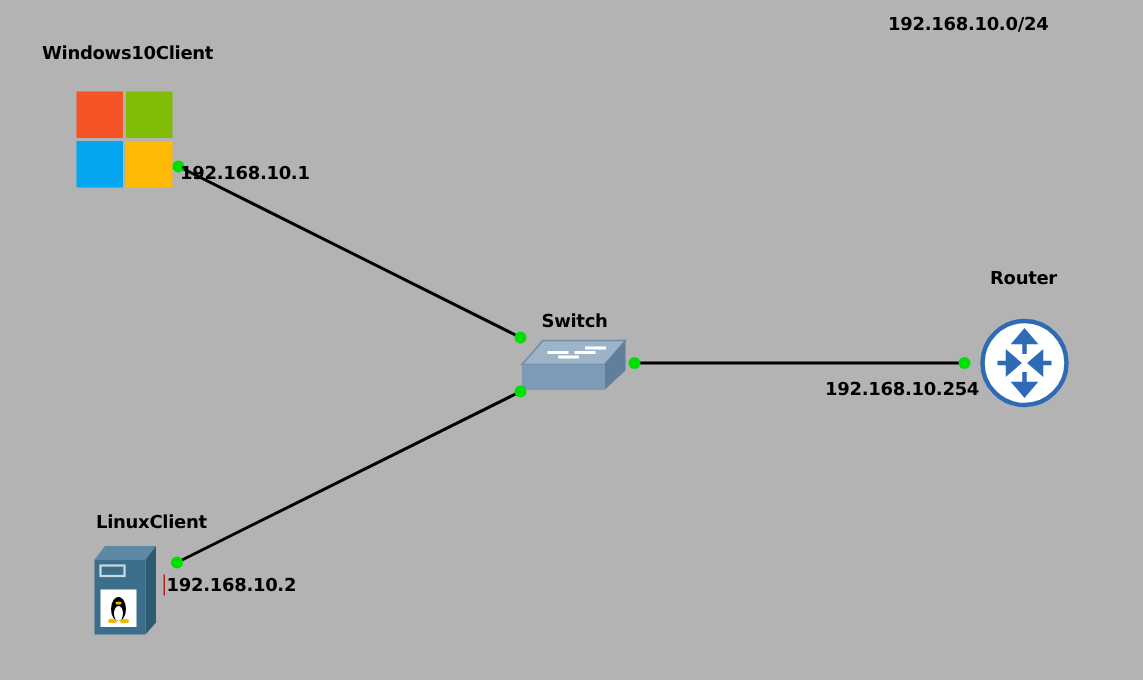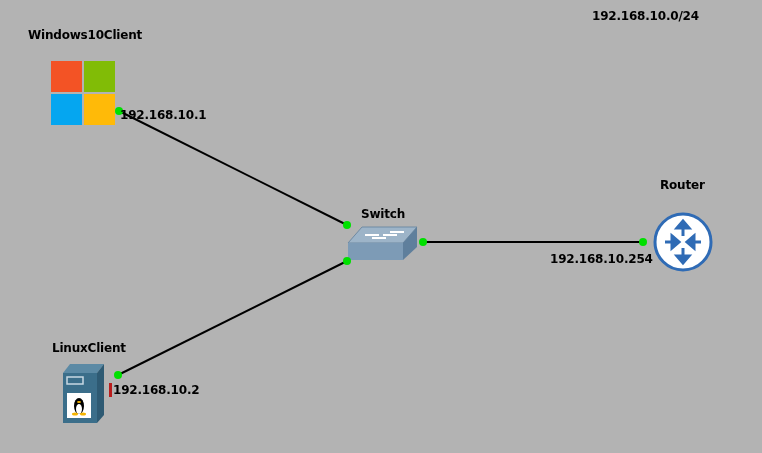--- a/index.html
+++ b/index.html
@@ -65,14 +65,14 @@
   <circle cx="643" cy="242" r="4" fill="#00e000"></circle>
   <circle cx="118" cy="375" r="4" fill="#00e000"></circle>
 </svg>
 
 <div class="lbl" style="left:592px;top:9px;">192.168.10.0/24</div>
 <div class="lbl" style="left:28px;top:28px;">Windows10Client</div>
 <div class="lbl" style="left:120px;top:108px;">192.168.10.1</div>
 <div class="lbl" style="left:361px;top:207px;">Switch</div>
 <div class="lbl" style="left:660px;top:178px;">Router</div>
 <div class="lbl" style="left:550px;top:252px;text-align:right;">192.168.10.254</div>
-<div class="lbl" style="left:52px;top:341px;">LinuxClient</div>
-<div class="lbl" style="left:109px;top:383px;border-left:3px solid #b91c1c;padding-left:1px;">192.168.10.2</div>
+<div class="lbl" style="left:64px;top:341px;">LinuxClient</div>
+<div class="lbl" style="left:109px;top:383px;border-left:1px solid #b91c1c;padding-left:1px;">192.168.10.2</div>
 
 </body></html>

